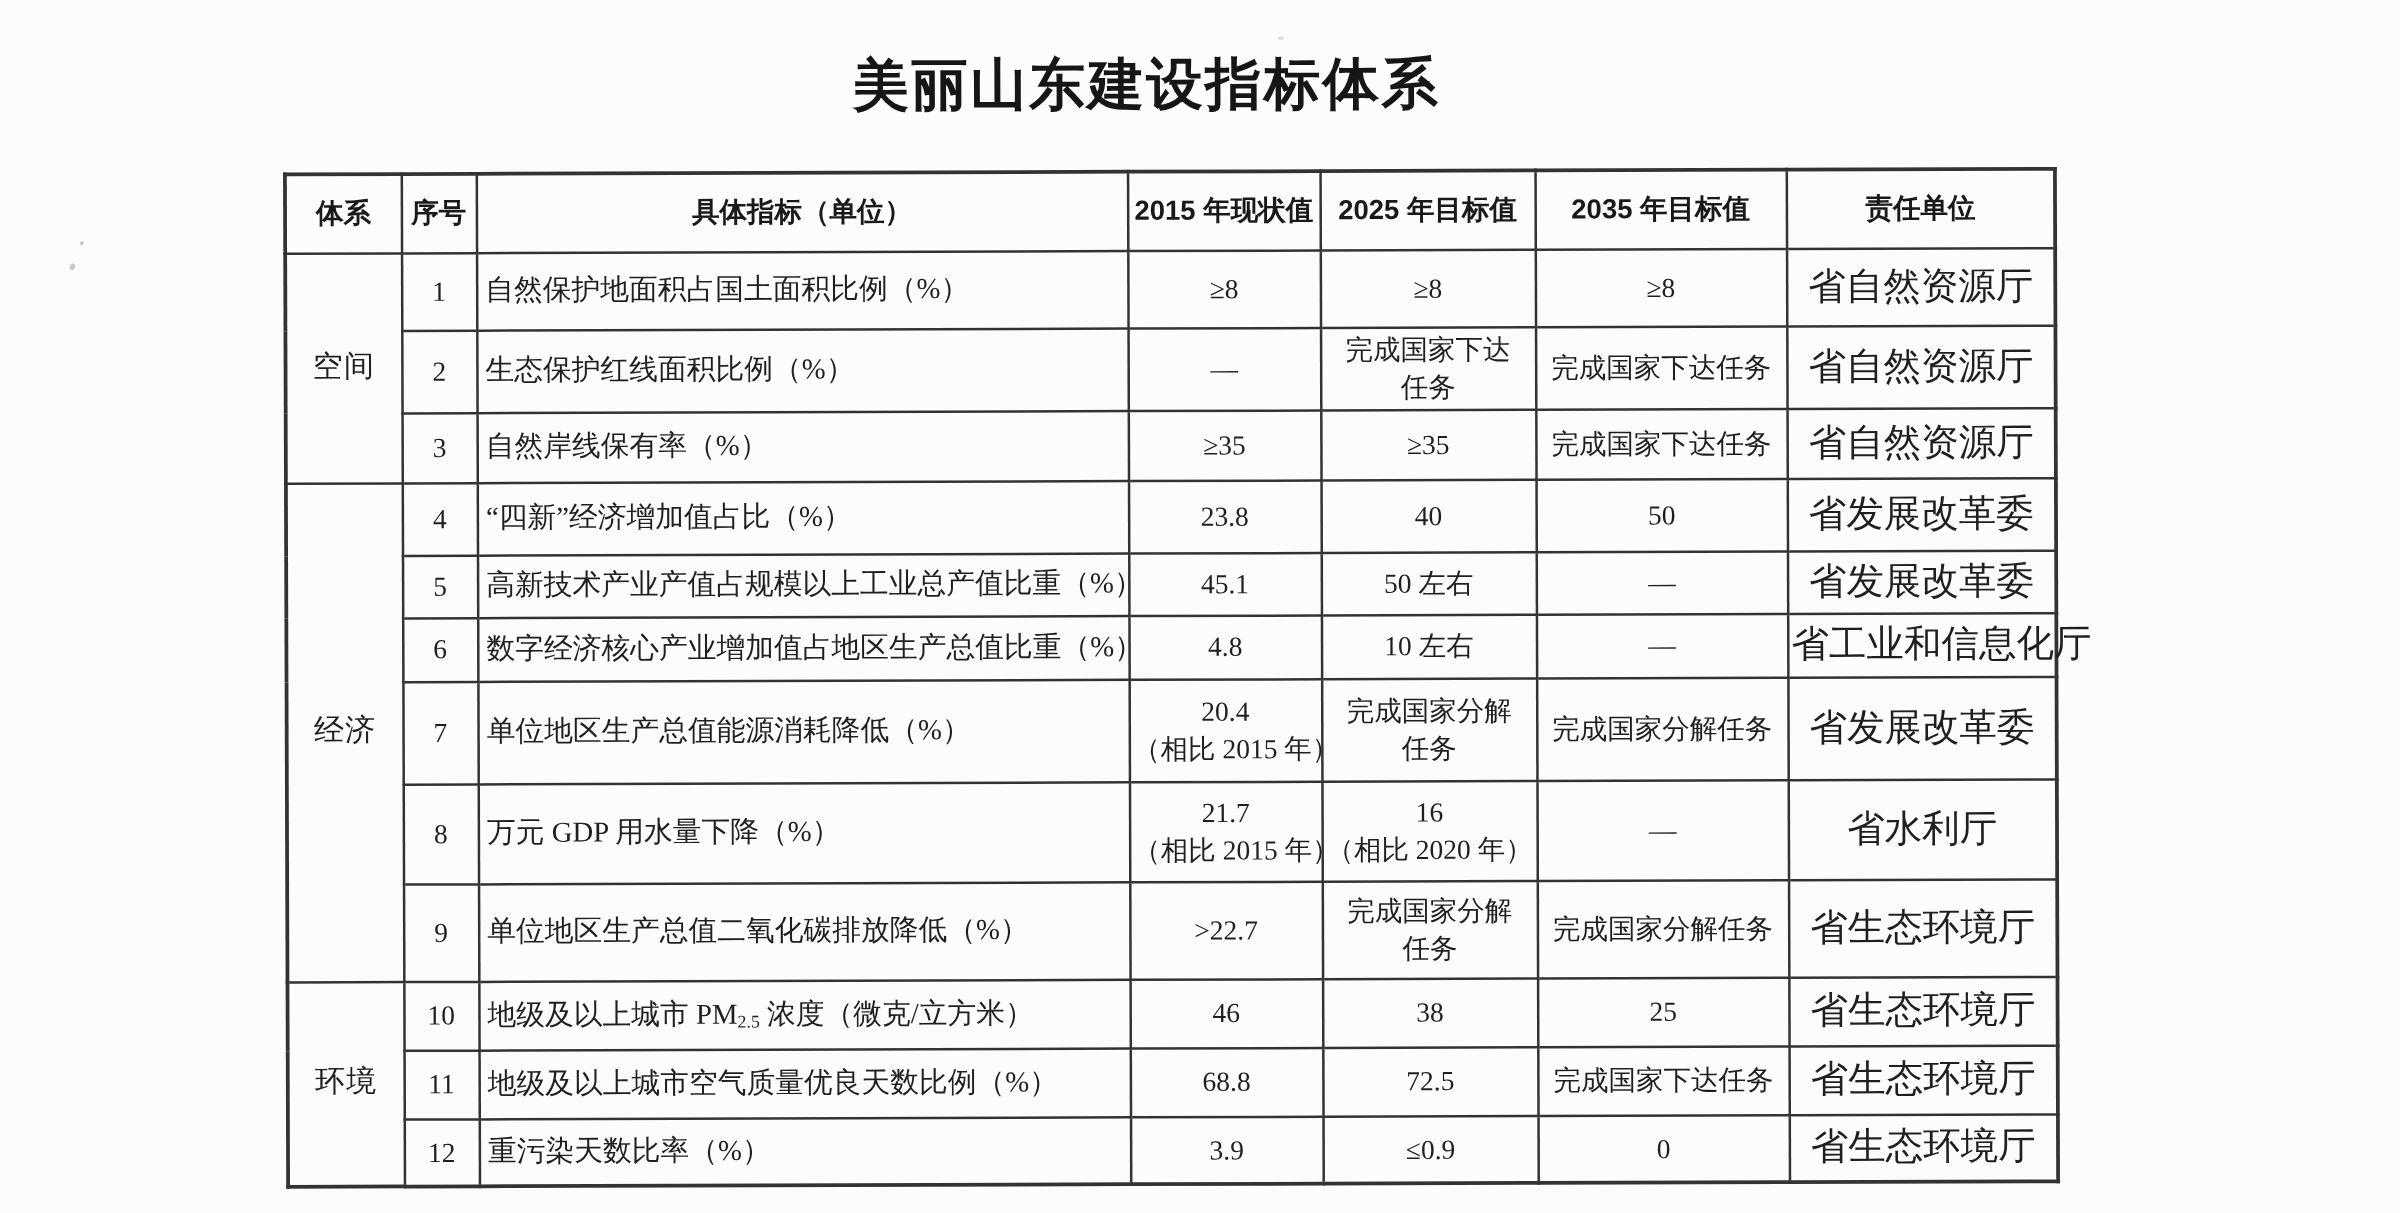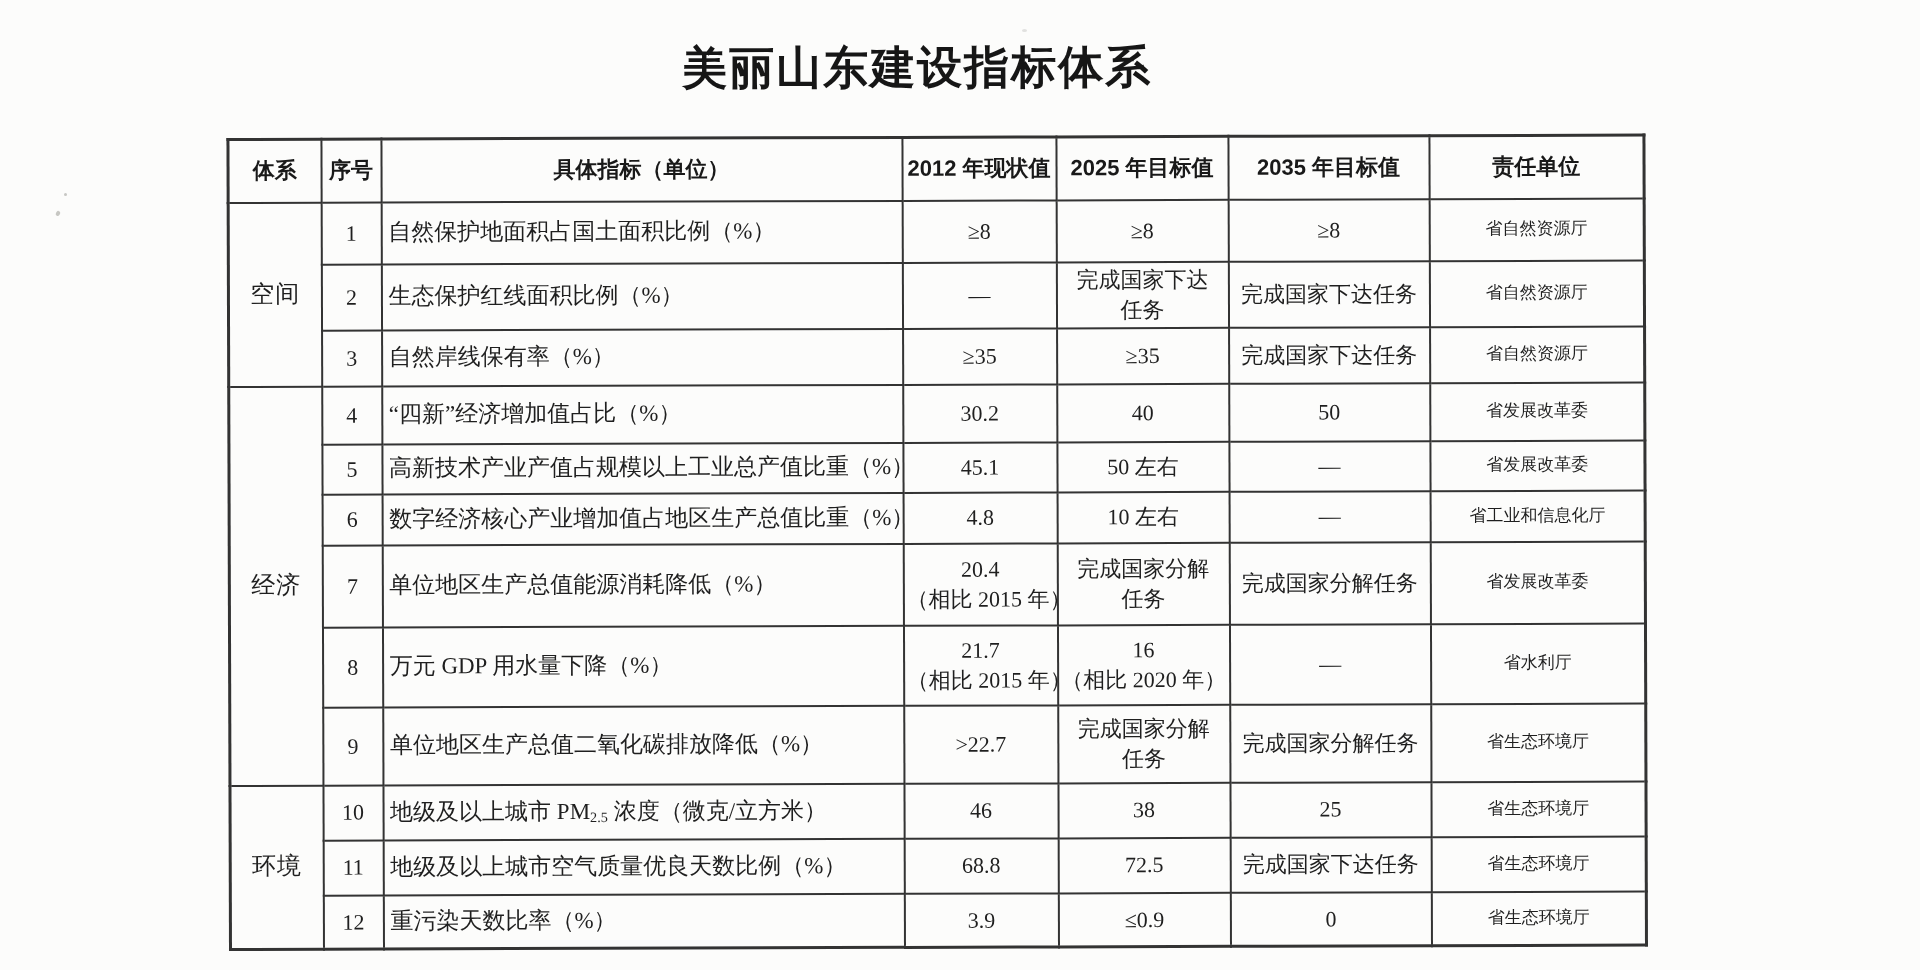--- a/index.html
+++ b/index.html
@@ -45,21 +45,21 @@
     font-weight:bold;font-size:22px;white-space:nowrap;
     color:#191919;
   }
   .indicator-table td{font-size:22px;line-height:1.32;}
   td.sec{font-size:24px;letter-spacing:1px;}
   td.no{font-size:22px;}
   td.indicator{
     text-align:left;padding-left:6px;font-size:23px;white-space:nowrap;
   }
   td.val{font-size:22px;white-space:nowrap;}
-  td.owner{font-size:17px;white-space:nowrap;}
+  td.owner{font-size:30px;white-space:nowrap;}
   td sub{font-size:0.62em;vertical-align:-0.22em;line-height:0;}
   .speck{position:absolute;border-radius:50%;background:#9a9a96;opacity:.55;}
   .speck.s1{left:64px;top:193px;width:3px;height:3px;}
   .speck.s2{left:56px;top:211px;width:4px;height:5px;transform:rotate(35deg);border-radius:40% 60% 50% 50%;}
   .speck.s3{left:1022px;top:29px;width:5px;height:3px;opacity:.28;}
 </style>
 </head>
 <body>
 
 <div class="page">
@@ -73,21 +73,21 @@
           <col style="width: 154px;">
           <col style="width: 172px;">
           <col style="width: 201px;">
           <col style="width: 215px;">
         </colgroup>
         <thead>
           <tr style="height: 63px;">
             <th>体系</th>
             <th>序号</th>
             <th>具体指标（单位）</th>
-            <th>2012 年现状值</th>
+            <th>2015 年现状值</th>
             <th>2025 年目标值</th>
             <th>2035 年目标值</th>
             <th>责任单位</th>
           </tr>
         </thead>
         <tbody>
           <tr style="height: 62px;">
             <td class="sec" rowspan="3">空间</td>
             <td class="no">1</td>
             <td class="indicator">自然保护地面积占国土面积比例（%）</td>
@@ -109,21 +109,21 @@
             <td class="indicator">自然岸线保有率（%）</td>
             <td class="val">≥35</td>
             <td class="val">≥35</td>
             <td class="val">完成国家下达任务</td>
             <td class="owner">省自然资源厅</td>
           </tr>
           <tr style="height: 58px;">
             <td class="sec" rowspan="6">经济</td>
             <td class="no">4</td>
             <td class="indicator">“四新”经济增加值占比（%）</td>
-            <td class="val">30.2</td>
+            <td class="val">23.8</td>
             <td class="val">40</td>
             <td class="val">50</td>
             <td class="owner">省发展改革委</td>
           </tr>
           <tr style="height: 50px;">
             <td class="no">5</td>
             <td class="indicator">高新技术产业产值占规模以上工业总产值比重（%）</td>
             <td class="val">45.1</td>
             <td class="val">50 左右</td>
             <td class="val">—</td>

